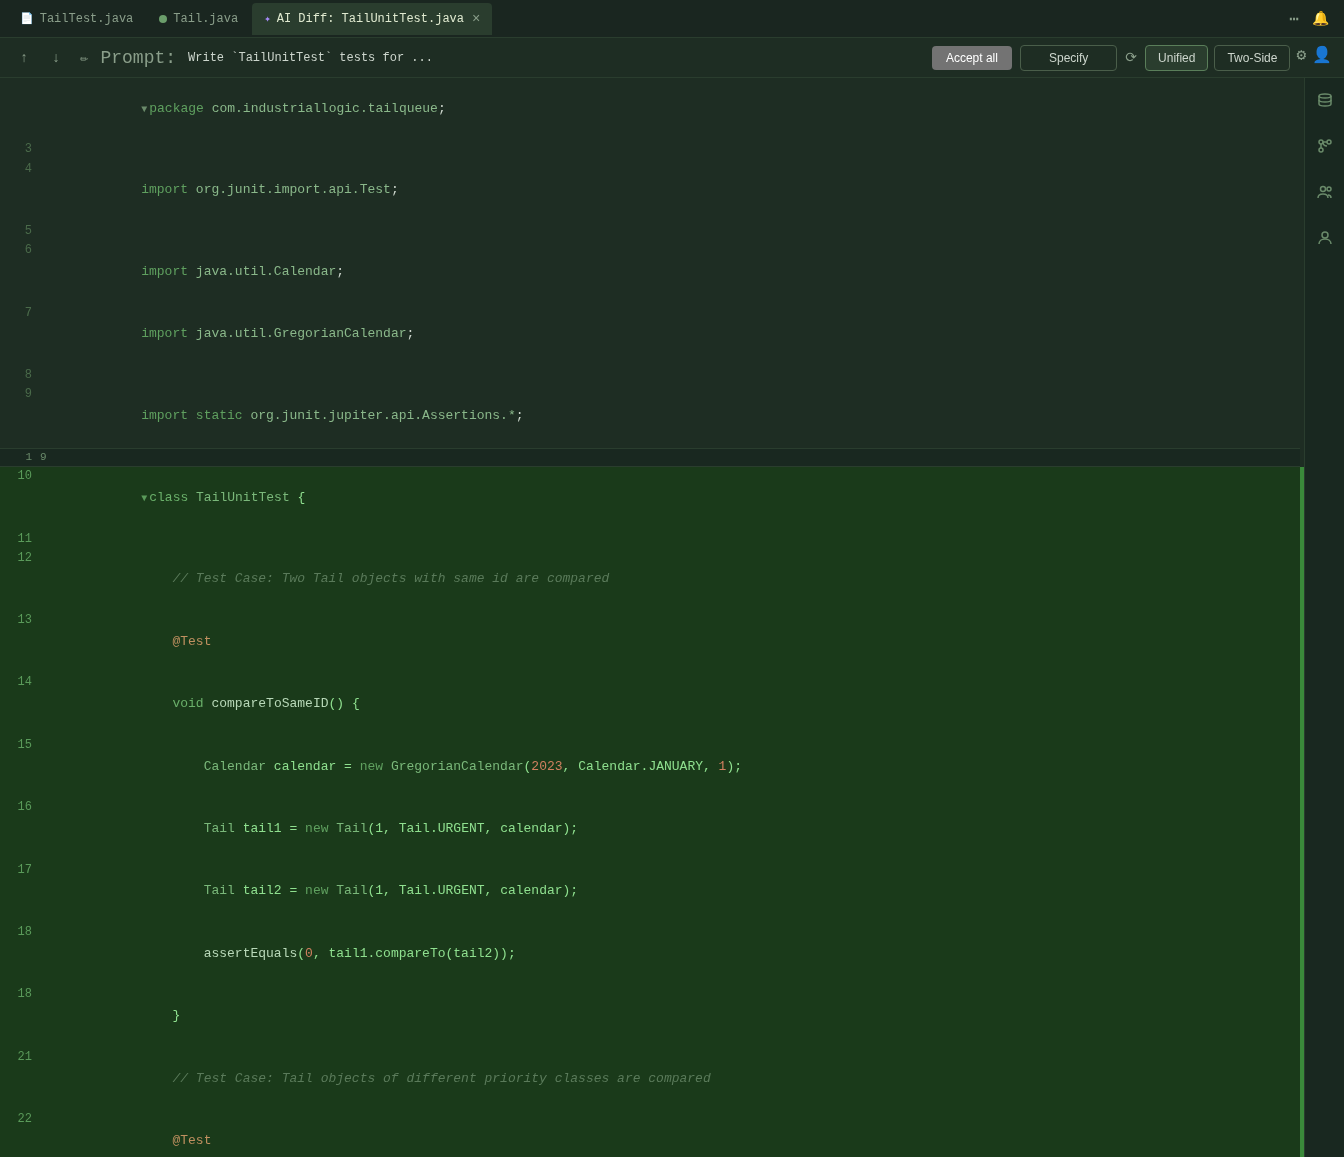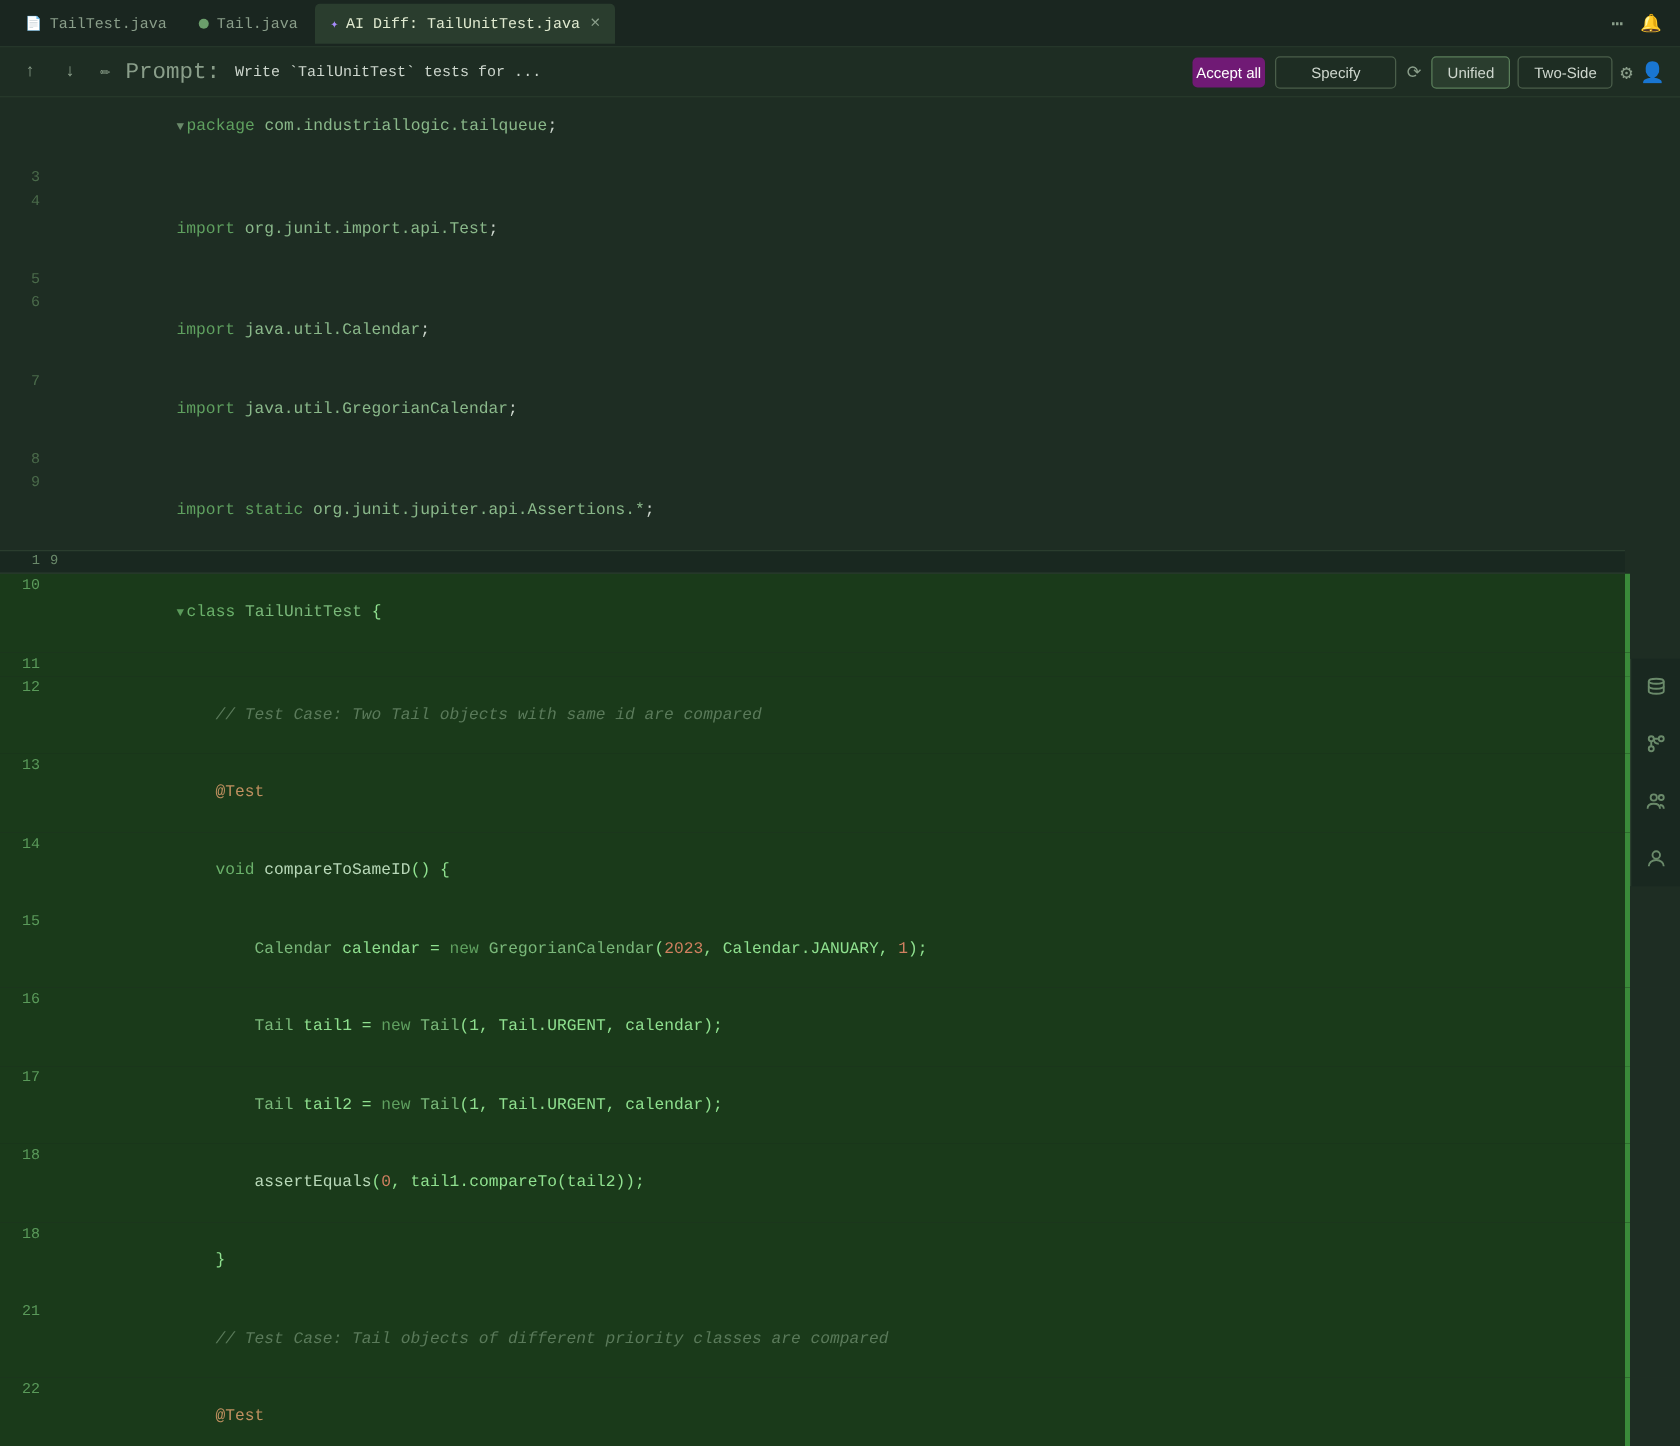--- a/index.html
+++ b/index.html
@@ -100,25 +100,25 @@
       color: #8a9e8a;
       font-size: 18px;
       margin-right: 4px;
     }
     .toolbar-prompt-text {
       color: #cdd6cd;
       font-size: 12px;
       flex: 1;
     }
     .btn-accept-all {
-      background: #701a75;
+      background: #737373;
       color: #fff;
       border: none;
       border-radius: 4px;
-      padding: 5px 3px;
+      padding: 5px 14px;
       font-size: 12px;
       cursor: pointer;
       font-weight: 500;
     }
     .btn-specify {
       background: transparent;
       color: #cdd6cd;
       border: 1px solid #4a5e4a;
       border-radius: 4px;
       padding: 5px 28px;
@@ -126,21 +126,21 @@
       cursor: pointer;
     }
     .toolbar-refresh {
       color: #8a9e8a;
       cursor: pointer;
       font-size: 14px;
     }
     .toolbar-right {
       margin-left: auto;
       display: flex;
-      align-items: center;
+      align-items: flex-start;
       gap: 6px;
     }
     .btn-unified, .btn-twoside {
       background: transparent;
       color: #cdd6cd;
       border: 1px solid #4a5e4a;
       border-radius: 4px;
       padding: 5px 12px;
       font-size: 12px;
       cursor: pointer;
@@ -158,21 +158,20 @@
       color: #8a9e8a;
       cursor: pointer;
       font-size: 16px;
     }
 
     
     .main-content {
       display: flex;
       flex: 1;
       overflow: hidden;
-      align-items: center;
     }
 
     
     .code-area {
       flex: 1;
       background: #1e2d23;
       overflow: auto;
       position: relative;
     }
 

